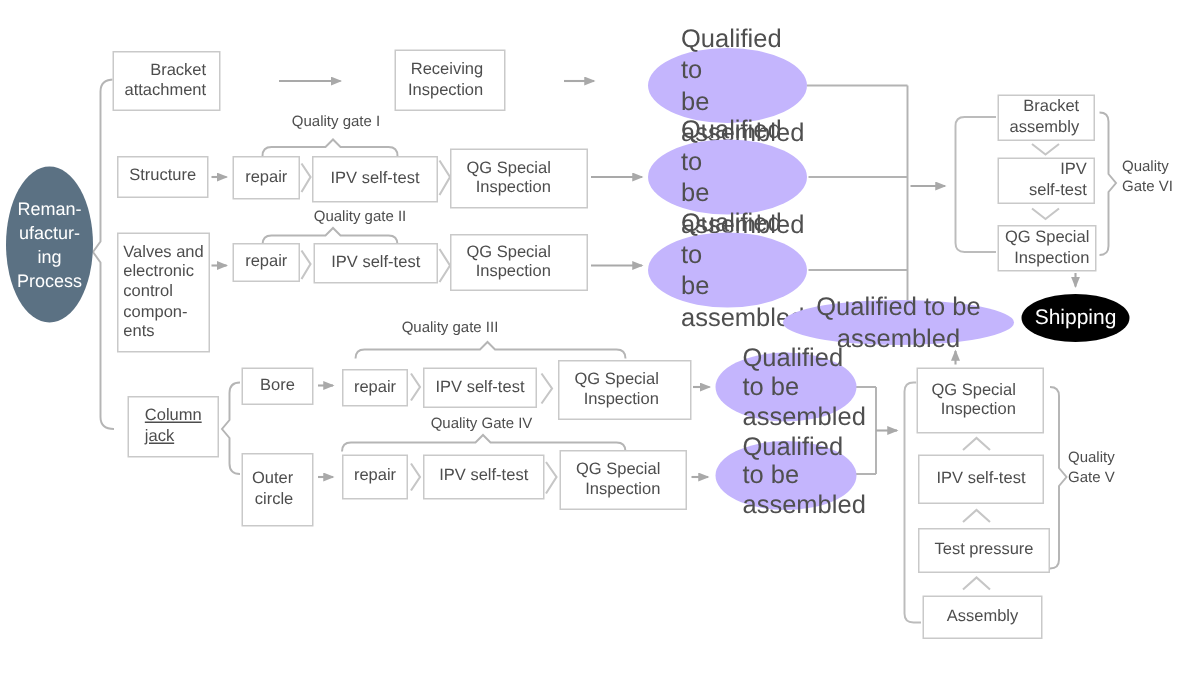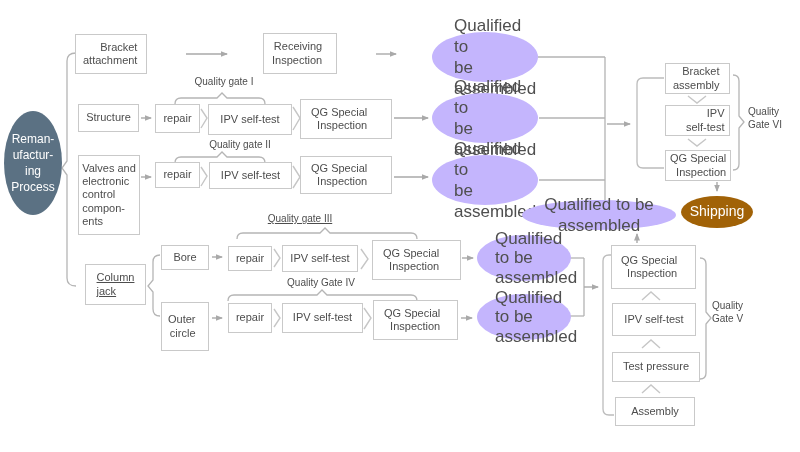--- a/index.html
+++ b/index.html
@@ -131,21 +131,21 @@
   <div class="box" style="left:155px;top:162px;width:45px;height:26px;">repair</div>
   <div class="box" style="left:209px;top:162px;width:83px;height:27px;">IPV self-test</div>
   <div class="box al" style="left:300px;top:156px;width:92px;height:38px;padding-left:10px;">QG Special
 Inspection</div>
   <div class="ell al" style="left:432px;top:155px;width:106px;height:50px;padding-left:22px;">Qualified to
 be assembled</div>
 
   <div class="box" style="left:85px;top:264px;width:61px;height:41px;text-decoration:underline;">Column
 jack</div>
 
-  <div class="glabel" style="left:250px;top:213px;width:100px;text-decoration:underline;">Quality gate III</div>
+  <div class="glabel" style="left:250px;top:213px;width:100px;">Quality gate III</div>
   <div class="box" style="left:161px;top:245px;width:48px;height:25px;">Bore</div>
   <div class="box" style="left:228px;top:246px;width:44px;height:25px;">repair</div>
   <div class="box" style="left:282px;top:245px;width:76px;height:27px;">IPV self-test</div>
   <div class="box al" style="left:372px;top:240px;width:89px;height:40px;padding-left:10px;">QG Special
 Inspection</div>
   <div class="ell al" style="left:477px;top:235px;width:94px;height:46px;padding-left:18px;line-height:1.15;">Qualified
 to be
 assembled</div>
 
   <div class="glabel" style="left:271px;top:277px;width:100px;">Quality Gate IV</div>
@@ -162,21 +162,21 @@
   <div class="box al" style="left:665px;top:63px;width:65px;height:31px;padding-left:7px;">Bracket
 assembly</div>
   <div class="box al" style="left:665px;top:105px;width:65px;height:31px;padding-left:20px;">IPV
 self-test</div>
   <div class="box al" style="left:665px;top:150px;width:66px;height:31px;padding-left:4px;">QG Special
 Inspection</div>
   <div class="glabel al" style="left:748px;top:106px;">Quality
 Gate VI</div>
 
   <div class="ell" style="left:522px;top:200px;width:154px;height:30px;">Qualified to be assembled</div>
-  <div class="ell dark" style="left:681px;top:196px;width:72px;height:32px;font-size:14px;background:#a16207;">Shipping</div>
+  <div class="ell dark" style="left:681px;top:196px;width:72px;height:32px;font-size:14px;background:#000000;">Shipping</div>
 
   <div class="box al" style="left:611px;top:245px;width:85px;height:44px;padding-left:9px;">QG Special
 Inspection</div>
   <div class="box" style="left:612px;top:303px;width:84px;height:33px;">IPV self-test</div>
   <div class="box" style="left:612px;top:352px;width:88px;height:30px;">Test pressure</div>
   <div class="box" style="left:615px;top:397px;width:80px;height:29px;">Assembly</div>
   <div class="glabel al" style="left:712px;top:300px;">Quality
 Gate V</div>
 
 </div>

